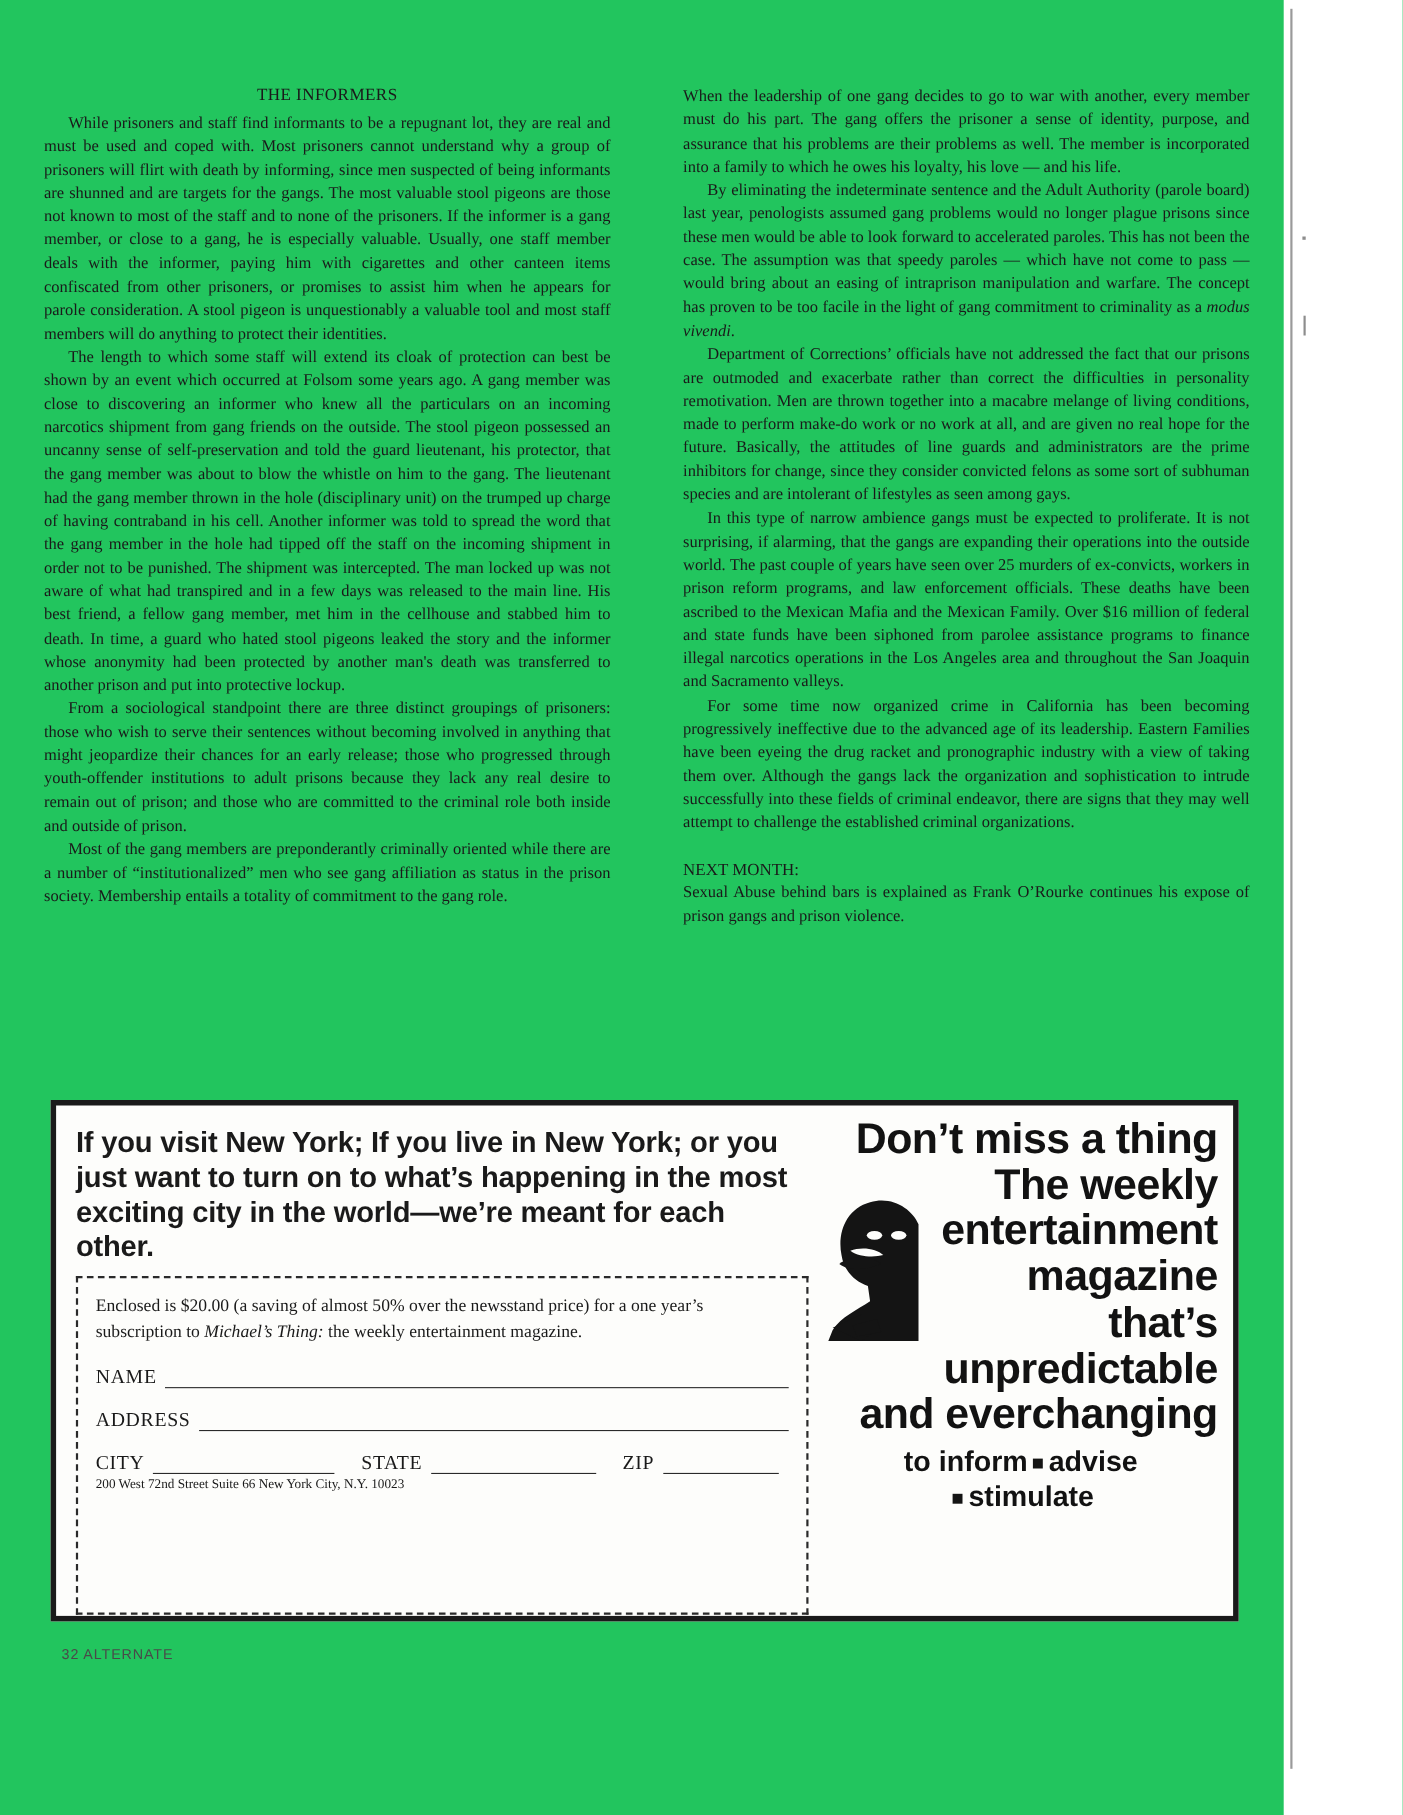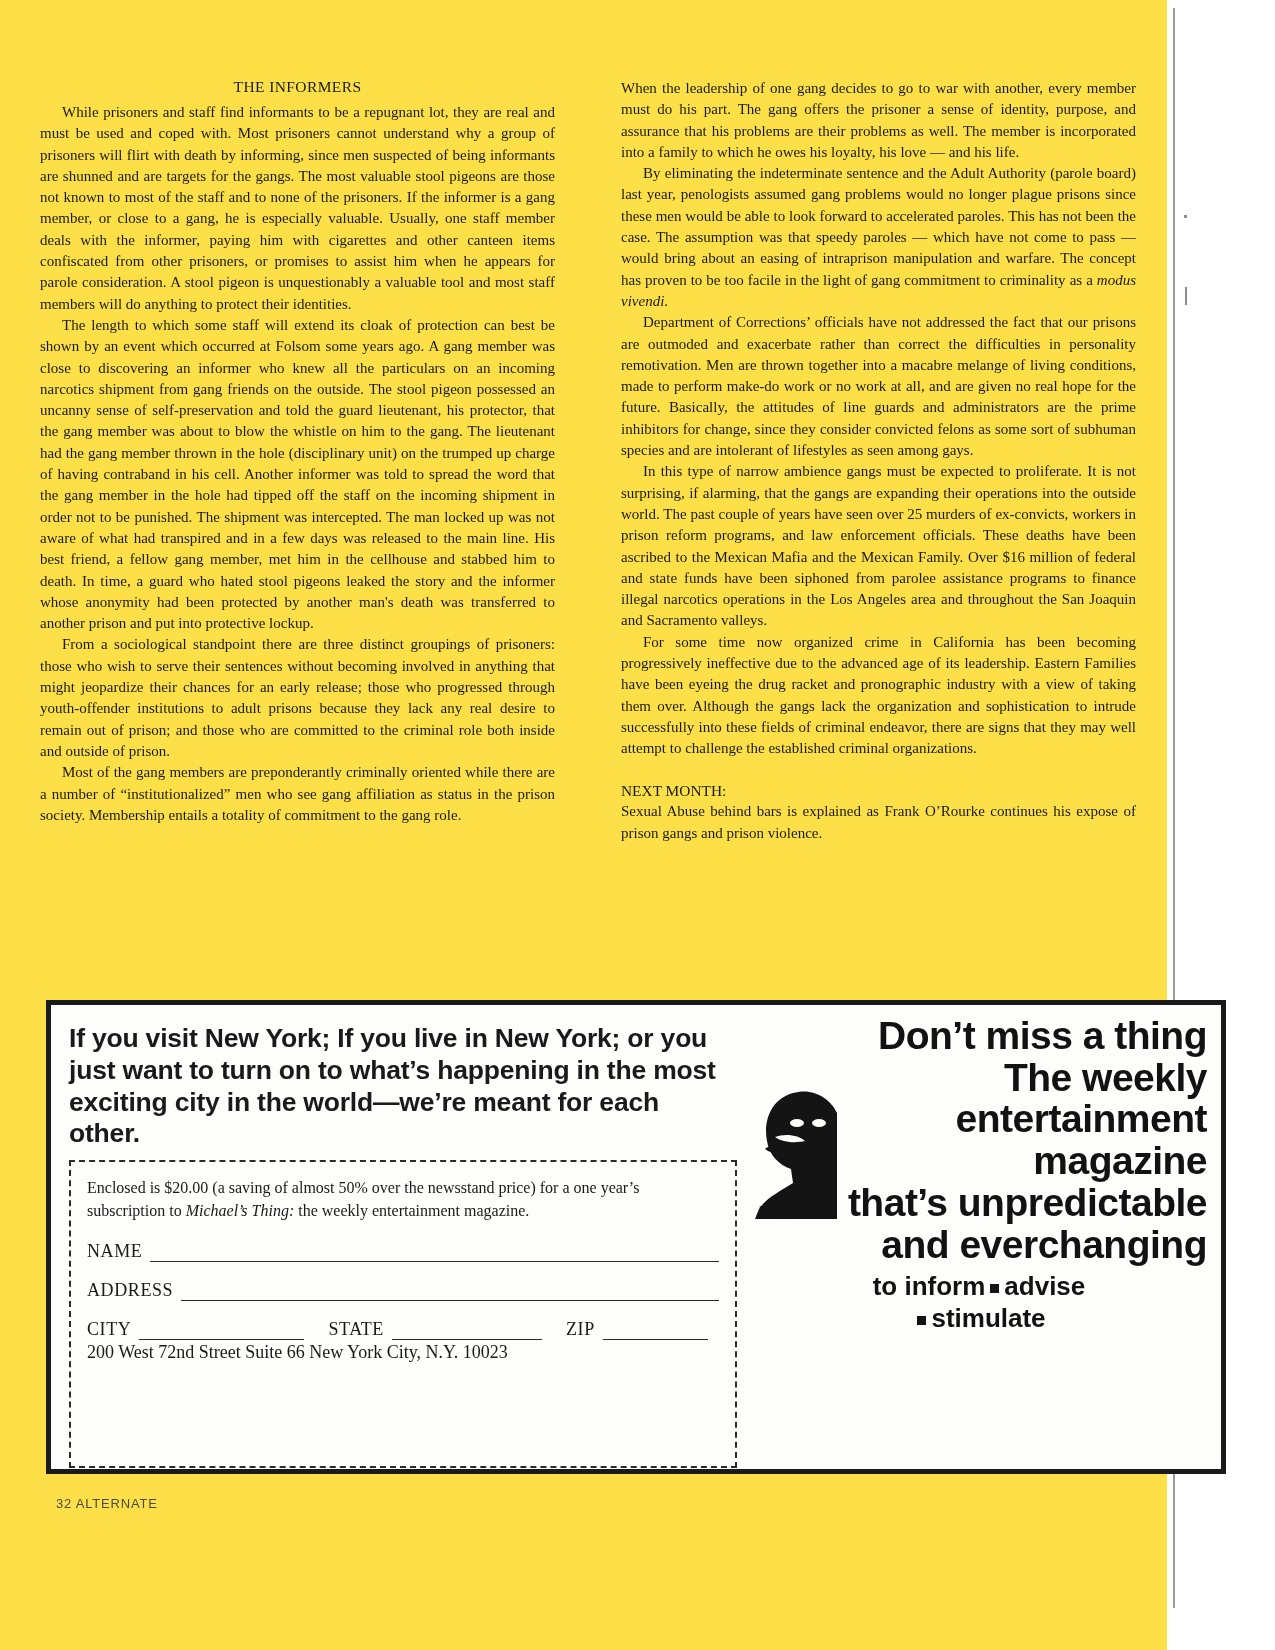--- a/index.html
+++ b/index.html
@@ -4,21 +4,21 @@
 <style>
   html, body {
     margin: 0;
     padding: 0;
     background: #ffffff;
   }
   .page {
     position: relative;
     width: 1275px;
     height: 1650px;
-    background: #fde047;
+    background: #22c55e;
     overflow: hidden;
     font-family: "Liberation Serif", serif;
     color: #1a1a1a;
   }
   
   .scan-edge {
     position: absolute;
     top: 0;
     right: 0;
     width: 108px;
@@ -75,21 +75,21 @@
     font-size: 15.4px;
     line-height: 1.42;
   }
   .italic { font-style: italic; }
 
   
   .ad {
     position: absolute;
     left: 46px;
     top: 1000px;
-    width: 1180px;
+    width: 1080px;
     height: 474px;
     border: 5px solid #1a1a1a;
     box-sizing: border-box;
     background: #fdfdfb;
     display: flex;
   }
   .ad-left {
     width: 700px;
     box-sizing: border-box;
     padding: 18px 14px 10px 18px;
@@ -135,21 +135,21 @@
   .pay-line {
     margin-top: 22px;
     font-size: 16px;
   }
   .company {
     font-size: 20.5px;
     letter-spacing: 0.3px;
     margin-top: 2px;
   }
   .addr {
-    font-size: 18px;
+    font-size: 12px;
     margin-top: 2px;
   }
 
   .ad-right {
     position: relative;
     flex: 1 1 auto;
     padding: 10px 14px 8px 0;
     box-sizing: border-box;
   }
   .ad-right-head {

